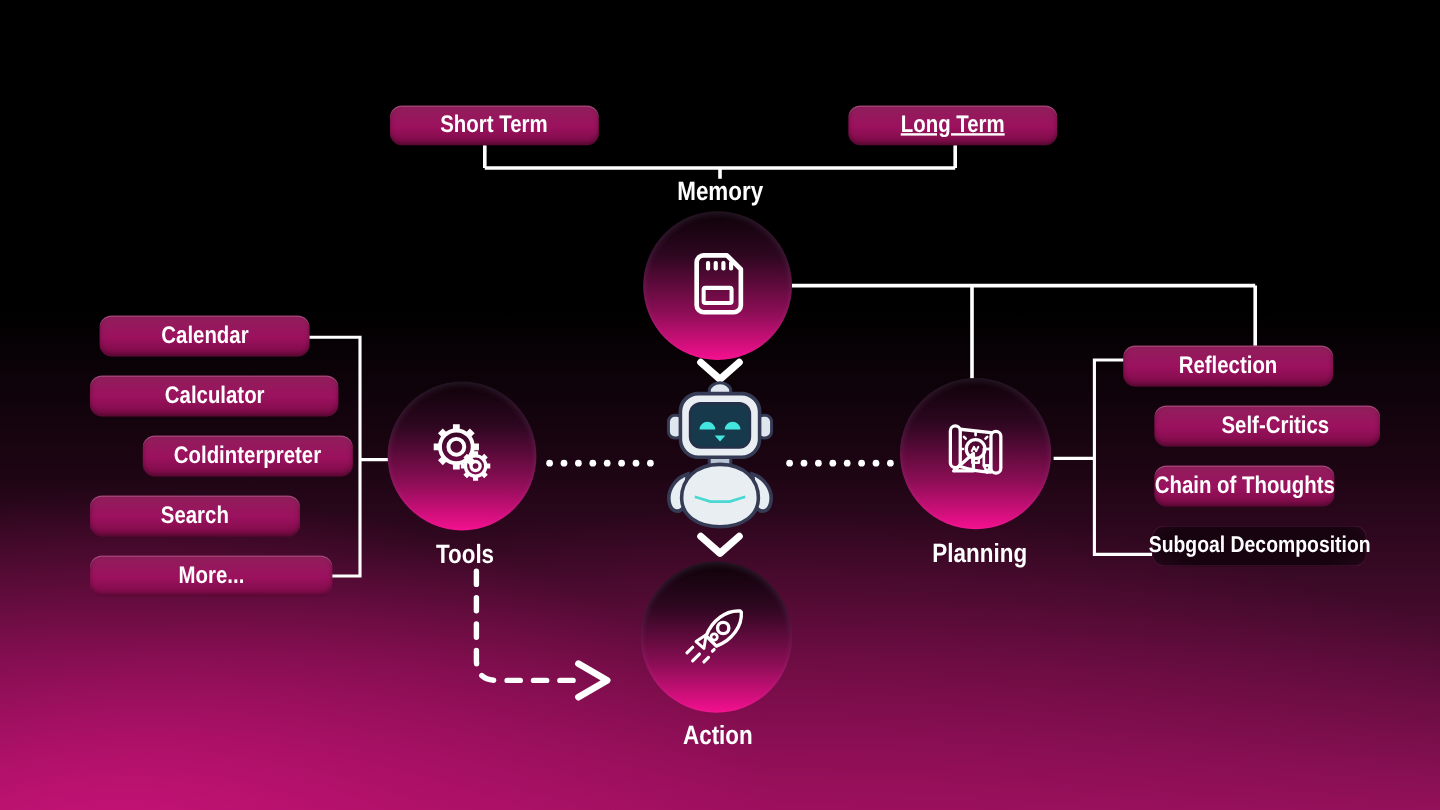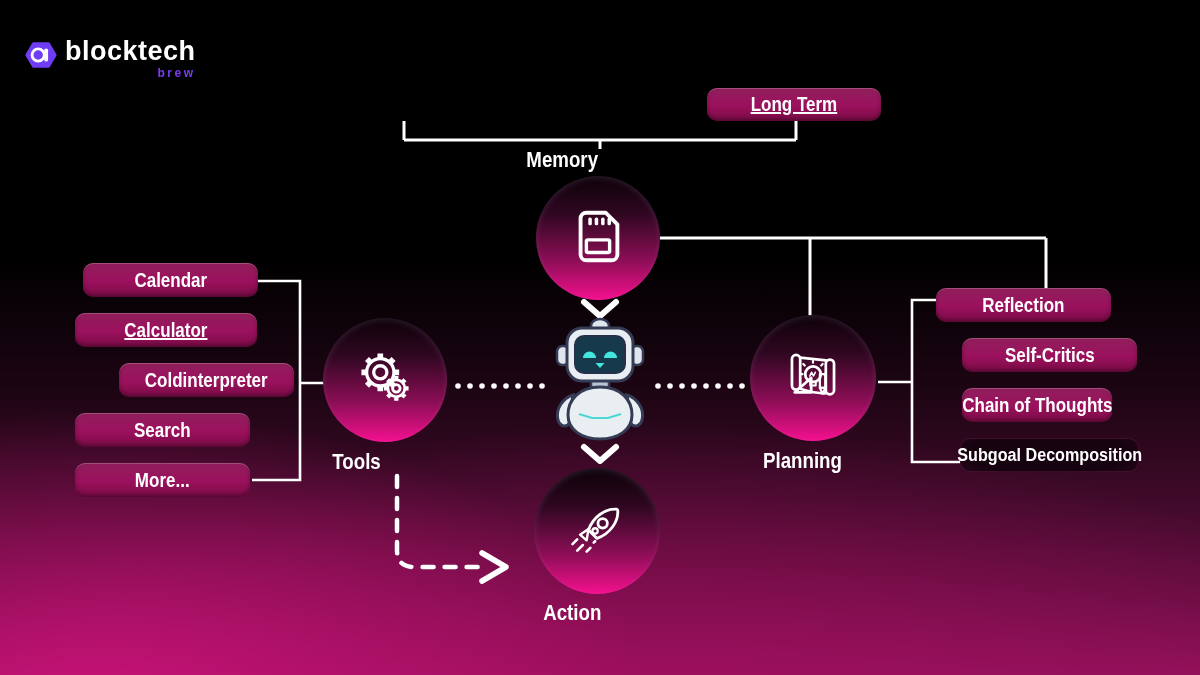--- a/index.html
+++ b/index.html
@@ -26,21 +26,21 @@
     background:radial-gradient(130% 210% at 50% 42%, #170310 34%, #3d0e2a 72%, #78214f 100%);
     box-shadow:inset 0 0 0 1px rgba(130,40,90,.35);
     font-size:19px;
     text-align:right;
   }
   .node{
     border-radius:50%;display:flex;align-items:center;justify-content:center;
     background:linear-gradient(180deg,#0d0208 0%,#2e0720 30%,#8c0e56 68%,#f5108f 100%);
     box-shadow:inset 0 2px 6px rgba(176,152,204,.18);
   }
-  .node-label{font-size:22px;font-weight:bold;text-align:left;}
+  .node-label{font-size:22px;font-weight:bold;text-align:center;}
   .logo{left:24px;top:38px;display:flex;align-items:flex-start;gap:7px;}
   .logo-text{line-height:1;}
   .logo-name{font-size:27px;font-weight:bold;letter-spacing:.5px;}
   .logo-sub{font-size:12px;font-weight:bold;color:#7a3cf0;letter-spacing:2.5px;text-align:right;margin-top:2px;}
 </style>
 </head>
 <body>
 
 <div class="canvas">
 
@@ -72,35 +72,25 @@
         <circle cx="718" cy="386" r="2.8"></circle>
         <circle cx="730" cy="386" r="2.8"></circle>
         <circle cx="742" cy="386" r="2.8"></circle>
     </g>
     <g stroke="#fff" fill="none" stroke-linecap="round">
       <path d="M397,476 V550 Q397,567 414,567 H486" stroke-width="4.5" stroke-dasharray="11 11"></path>
       <path d="M482,553 L506,567 L482,581" stroke-width="5.5" stroke-linejoin="round"></path>
     </g>
   </svg>
 
-  <div class="abs logo">
-    <span>
-      <svg width="34" height="34" viewBox="0 0 36 36">
-        <path d="M10,6 H26 L33,18 L26,30 H10 L3,18 Z" fill="#6e3df5" stroke="#6e3df5" stroke-width="3" stroke-linejoin="round"></path>
-        <circle cx="15" cy="18" r="6.5" fill="none" stroke="#fff" stroke-width="3"></circle>
-        <rect x="21.5" y="11" width="4" height="14" rx="2" fill="#fff"></rect>
-      </svg>
-    </span>
-    <span class="logo-text">
-      <span class="logo-name">blocktech</span><br>
-      <span class="logo-sub" style="display:block;">brew</span>
-    </span>
-  </div>
-
-
+
+
+  <div class="abs pill" style="left:325px;top:88px;width:174px;height:33px;">
+      <span class="cond">Short Term</span>
+    </div>
   <div class="abs pill" style="left:707px;top:88px;width:174px;height:33px;text-decoration:underline;">
       <span class="cond">Long Term</span>
     </div>
 
   <div class="abs node-label" style="left:520px;top:147px;width:160px;"><span class="cond">Memory</span></div>
   <div class="abs node" style="left:536px;top:176px;width:124px;height:124px;">
     <span>
       <svg width="62" height="62" viewBox="0 0 64 64">
         <path d="M20,8 H40 L52,20 V51 a6,6 0 0 1 -6,6 H20 a6,6 0 0 1 -6,-6 V14 a6,6 0 0 1 6,-6 Z" fill="none" stroke="#fff" stroke-width="4" stroke-linejoin="round"></path>
         <rect x="22" y="13" width="3.6" height="8" rx="1.6" fill="#fff"></rect>
@@ -184,37 +174,37 @@
           <path d="M20,52 l-6,6 M28,55 l-4,4 M14,46 l-5,5 M33,48 l-1.5,1.5" stroke-width="2.8"></path>
         </g>
       </svg>
     </span>
   </div>
   <div class="abs node-label" style="left:538px;top:600px;width:120px;"><span class="cond">Action</span></div>
 
   <div class="abs pill" style="left:83px;top:263px;width:175px;height:34px;">
       <span class="cond">Calendar</span>
     </div>
-  <div class="abs pill" style="left:75px;top:313px;width:182px;height:34px;text-decoration:underline;">
+  <div class="abs pill" style="left:75px;top:313px;width:207px;height:34px;">
       <span class="cond">Calculator</span>
     </div>
   <div class="abs pill" style="left:75px;top:363px;width:175px;height:34px;margin-left:44px;">
       <span class="cond">Coldinterpreter</span>
     </div>
   <div class="abs pill" style="left:75px;top:413px;width:175px;height:34px;">
       <span class="cond">Search</span>
     </div>
-  <div class="abs pill" style="left:75px;top:463px;width:175px;height:34px;">
+  <div class="abs pill" style="left:75px;top:463px;width:202px;height:34px;">
       <span class="cond">More...</span>
     </div>
 
   <div class="abs pill" style="left:936px;top:288px;width:175px;height:34px;">
       <span class="cond">Reflection</span>
     </div>
-  <div class="abs pill" style="left:962px;top:338px;width:175px;height:34px;">
+  <div class="abs pill" style="left:962px;top:338px;width:175px;height:34px;padding-left:13px;">
       <span class="cond">Self-Critics</span>
     </div>
   <div class="abs pill" style="left:962px;top:388px;width:150px;height:34px;">
       <span class="cond">Chain of Thoughts</span>
     </div>
   <div class="abs pill pill-dark" style="left:960px;top:438px;width:179px;height:34px;">
       <span class="cond">Subgoal Decomposition</span>
     </div>
 
 </div>

